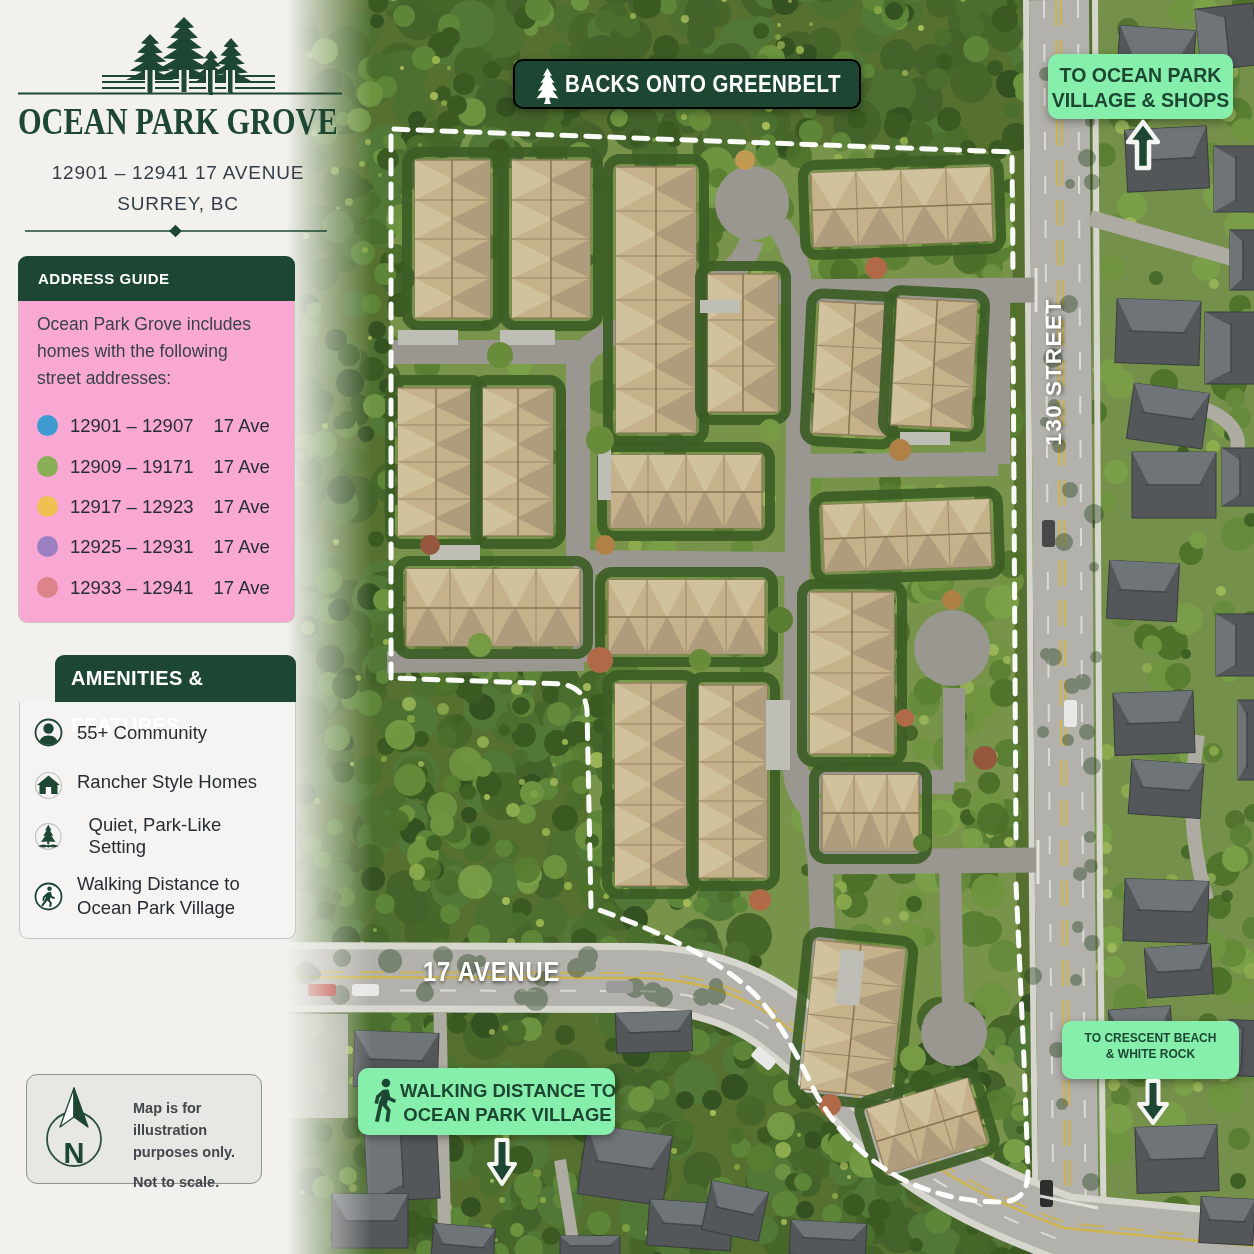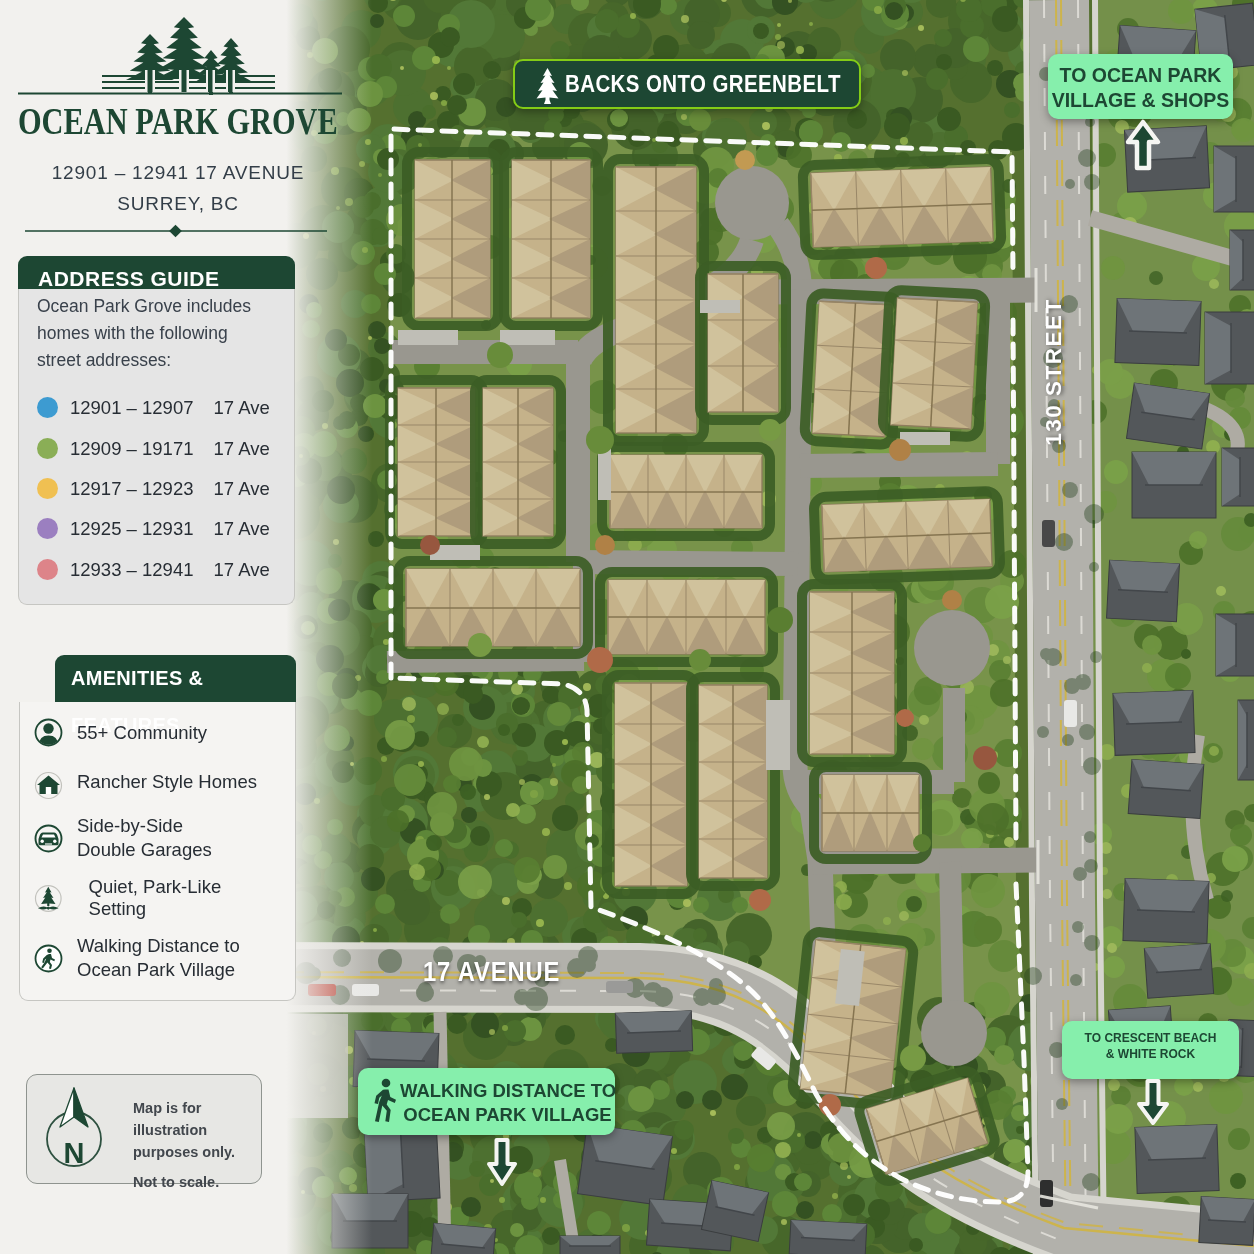--- a/index.html
+++ b/index.html
@@ -2608,22 +2608,22 @@
 <div style="position:absolute;left:18px;top:100px;font-family:'Liberation Serif',serif;font-weight:bold;font-size:37px;color:#1d4733;white-space:nowrap;transform:scaleX(0.82);transform-origin:0 0;">OCEAN PARK GROVE</div>
 
 <div style="position:absolute;left:0;top:157px;width:356px;text-align:center;font-size:19px;color:#333e48;letter-spacing:0.8px;line-height:31px;white-space:nowrap;">12901 – 12941 17 AVENUE<br>SURREY, BC</div>
 
 <svg style="position:absolute;left:0;top:220px" width="360" height="22" viewBox="0 0 360 22">
 <line x1="25" y1="11" x2="327" y2="11" stroke="#1d4733" stroke-width="1.6"></line>
 <rect x="171" y="6.5" width="9" height="9" transform="rotate(45 175.5 11)" fill="#1d4733"></rect>
 </svg>
 
 <div style="position:absolute;left:18px;top:256px;width:277px;">
-<div style="background:#1d4733;border-radius:9px 9px 0 0;height:33px;line-height:45px;padding-left:20px;color:#fff;font-weight:bold;font-size:21px;letter-spacing:0.5px;">ADDRESS GUIDE</div>
-<div style="background:#e5e5e5;border:1px solid #c6c6c2;border-top:none;border-radius:0 0 9px 9px;padding:4px 18px 14px 18px;">
+<div style="background:#1d4733;border-radius:9px 9px 0 0;height:45px;line-height:45px;padding-left:20px;color:#fff;font-weight:bold;font-size:15px;letter-spacing:0.5px;">ADDRESS GUIDE</div>
+<div style="background:#f9a8d4;border:1px solid #c6c6c2;border-top:none;border-radius:0 0 9px 9px;padding:10px 18px 14px 18px;">
 <div style="font-size:17.5px;color:#39414b;line-height:27px;">Ocean Park Grove includes homes with the following street addresses:</div>
 <table style="border-collapse:separate;border-spacing:0 0;margin-top:14px;font-size:18.5px;color:#272d34;">
 <tbody>
             <tr>
               <td style="padding:9.2px 0;"><span style="display:inline-block;width:21px;height:21px;border-radius:50%;background:#3d9bd1;vertical-align:-4px;"></span></td>
               <td style="padding-left:12px;">12901 – 12907</td>
               <td style="padding-left:20px;">17 Ave</td>
             </tr>
 <tr>
               <td style="padding:9.2px 0;"><span style="display:inline-block;width:21px;height:21px;border-radius:50%;background:#8aae56;vertical-align:-4px;"></span></td>
@@ -2672,31 +2672,20 @@
 
 <div style="display:flex;align-items:flex-start;margin-bottom:14px;">
 <svg width="29" height="29" viewBox="0 0 29 29">
             <circle cx="14.5" cy="14.5" r="13" fill="none" stroke="#c2c2bd" stroke-width="1.2"></circle>
             <path d="M14.5 4.5 L26 14 L23.5 14 L23.5 23 L5.5 23 L5.5 14 L3 14 Z" fill="#1d4733"></path>
             <rect x="11.8" y="16" width="5.4" height="7" fill="#fff"></rect>
           </svg>
 <span style="margin-left:14px;">Rancher Style Homes</span>
         </div>
 
-<div style="display:flex;align-items:center;margin-bottom:14px;">
-<svg width="29" height="29" viewBox="0 0 29 29">
-            <circle cx="14.5" cy="14.5" r="13" fill="none" stroke="#1d4733" stroke-width="1.9"></circle>
-            <path d="M5.5 12 Q6.5 8.5 9 8.5 L20 8.5 Q22.5 8.5 23.5 12 L24.5 15 L24.5 20 Q24.5 21.3 23.2 21.3 L5.8 21.3 Q4.5 21.3 4.5 20 L4.5 15 Z" fill="#1d4733"></path>
-            <path d="M7.5 13.5 L9 10.5 L20 10.5 L21.5 13.5 Z" fill="#fff"></path>
-            <circle cx="8.2" cy="17.3" r="1.7" fill="#fff"></circle>
-            <circle cx="20.8" cy="17.3" r="1.7" fill="#fff"></circle>
-            <rect x="11" y="19.2" width="7" height="1.6" fill="#fff" opacity="0.7"></rect>
-          </svg>
-<span style="margin-left:14px;line-height:24px;">Side-by-Side<br>Double Garages</span>
-        </div>
 
 <div style="display:flex;align-items:center;margin-bottom:14px;">
 <svg width="29" height="29" viewBox="0 0 29 29">
             <circle cx="14.5" cy="14.5" r="13" fill="none" stroke="#c2c2bd" stroke-width="1.2"></circle>
             <path d="M14.5 2.5 L17.8 8.5 L16 8.2 L19.8 14 L17.5 13.6 L21.8 20 L15.6 19.5 L15.6 22 L13.4 22 L13.4 19.5 L7.2 20 L11.5 13.6 L9.2 14 L13 8.2 L11.2 8.5 Z" fill="#1d4733"></path>
             <path d="M4 24.5 Q9 21.5 13 23.5 L14.5 22.5 L16 23.5 Q20 21.5 25 24.5 Q20 26.5 16 25 L14.5 26 L13 25 Q9 26.5 4 24.5 Z" fill="#1d4733"></path>
           </svg>
 <span style="margin-left:26px;">Quiet, Park-Like Setting</span>
         </div>
 
@@ -2715,21 +2704,21 @@
 
 <svg style="position:absolute;left:40px;top:1074px" width="76" height="110" viewBox="0 0 76 110">
 <circle cx="34" cy="65" r="27" fill="none" stroke="#2e5140" stroke-width="1.8"></circle>
 <polygon points="34,14 34,43 20,53" fill="#fff" stroke="#1d4733" stroke-width="1.3" stroke-linejoin="round"></polygon>
 <polygon points="34,14 48,53 34,43" fill="#1d4733" stroke="#1d4733" stroke-width="1.3" stroke-linejoin="round"></polygon>
 <text x="34" y="89" font-size="29" font-weight="bold" fill="#1d4733" text-anchor="middle" font-family="Liberation Sans">N</text>
 </svg>
 
 <div style="position:absolute;left:133px;top:1097px;width:136px;font-size:14.5px;color:#42474d;line-height:22px;font-weight:bold;">Map is for illustration purposes only.<div style="margin-top:8px;">Not to scale.</div></div>
 
-<div class="callout shadow" style="left:513px;top:59px;width:348px;height:50px;background:#1d4733;border:2px solid #84cc16;color:#fff;font-size:24.5px;line-height:46px;letter-spacing:0.5px;">
+<div class="callout shadow" style="left:513px;top:59px;width:348px;height:50px;background:#1d4733;border:2px solid #000000;color:#fff;font-size:24.5px;line-height:46px;letter-spacing:0.5px;">
 <span style="position:absolute;left:17px;top:6px;"><svg width="31" height="38" viewBox="0 0 31 38">
           <path d="M15.5 1 L20 9 L17.5 8.5 L22.5 16 L19.5 15.5 L25 24 L20.5 23.2 L26.5 31.5 L17.5 30.5 L17.5 33 L19 37 L12 37 L13.5 33 L13.5 30.5 L4.5 31.5 L10.5 23.2 L6 24 L11.5 15.5 L8.5 16 L13.5 8.5 L11 9 Z" fill="#fff"></path>
         </svg></span>
 <span style="display:inline-block;margin-left:50px;transform:scaleX(0.835);transform-origin:0 0;">BACKS ONTO GREENBELT</span></div>
 
 <div class="callout shadow" style="left:1048px;top:54px;width:185px;height:65px;font-size:19.5px;padding-top:9px;">TO OCEAN PARK<br>VILLAGE &amp; SHOPS</div>
 
 <svg style="position:absolute;left:1122px;top:118px" width="42" height="56" viewBox="0 0 42 56">
 <path d="M21 4 L36 24 L27 24 L27 50 L15 50 L15 24 L6 24 Z" fill="#1d4733" stroke="#f5f5f2" stroke-width="4.5" stroke-linejoin="round"></path>
 </svg>

